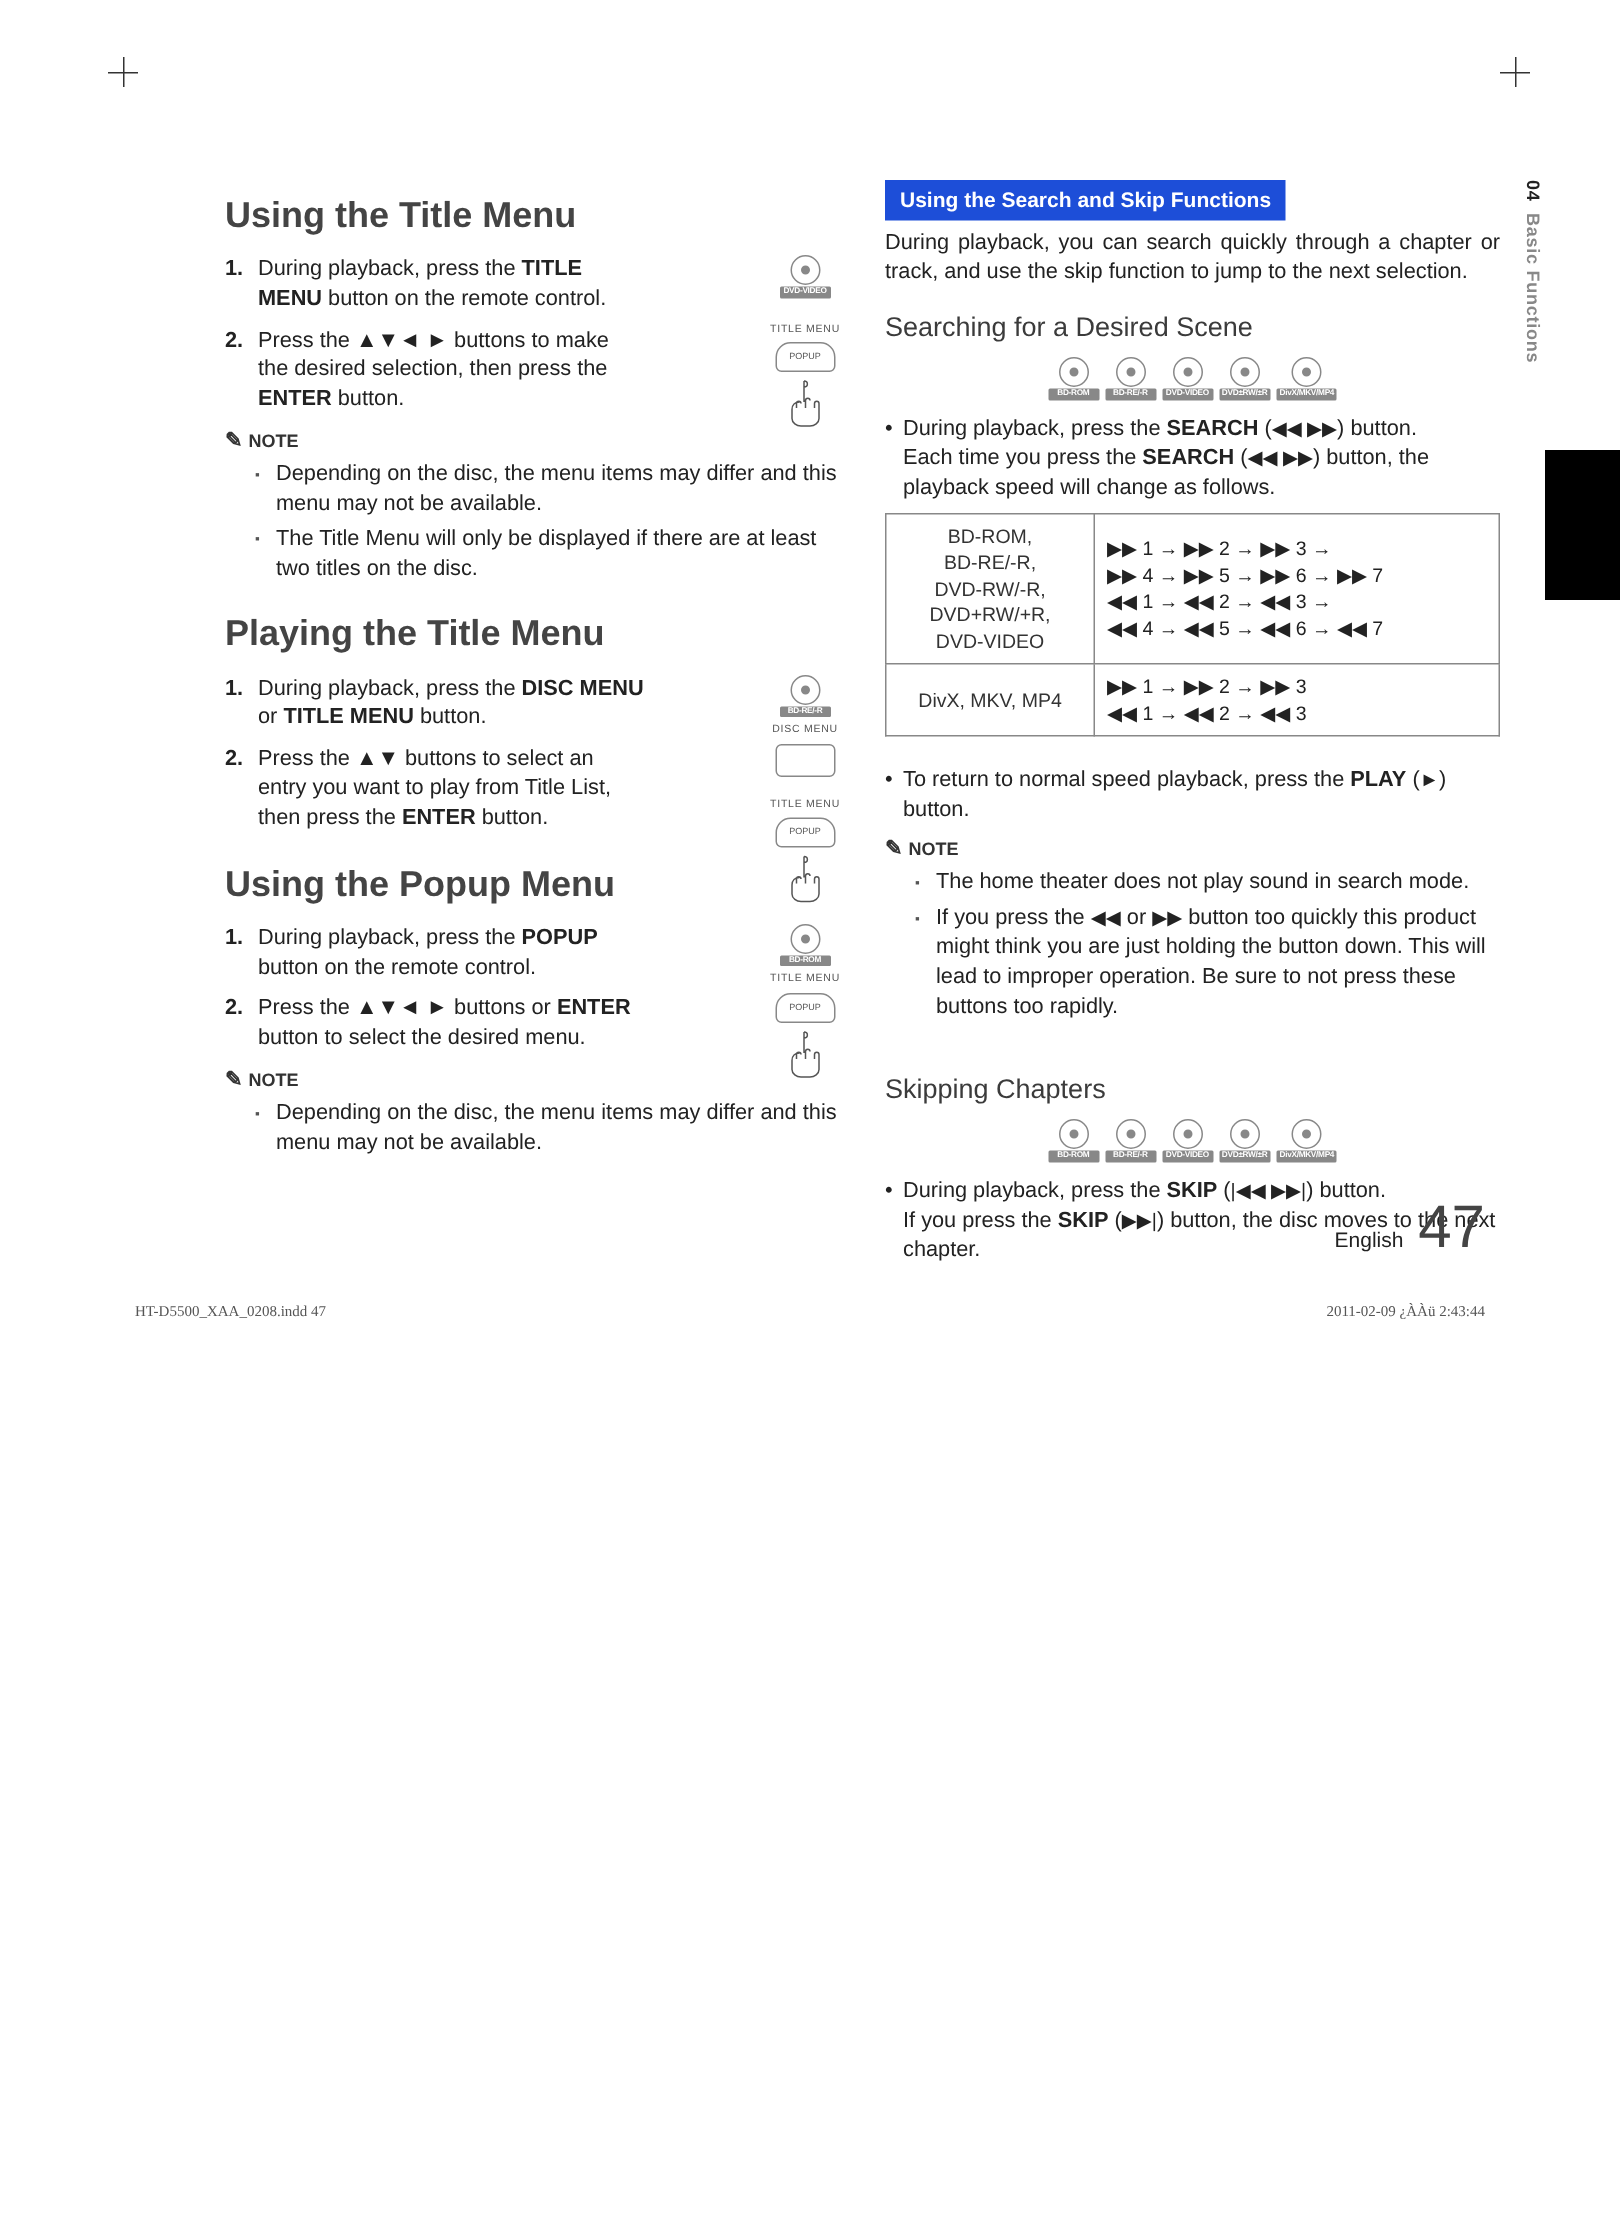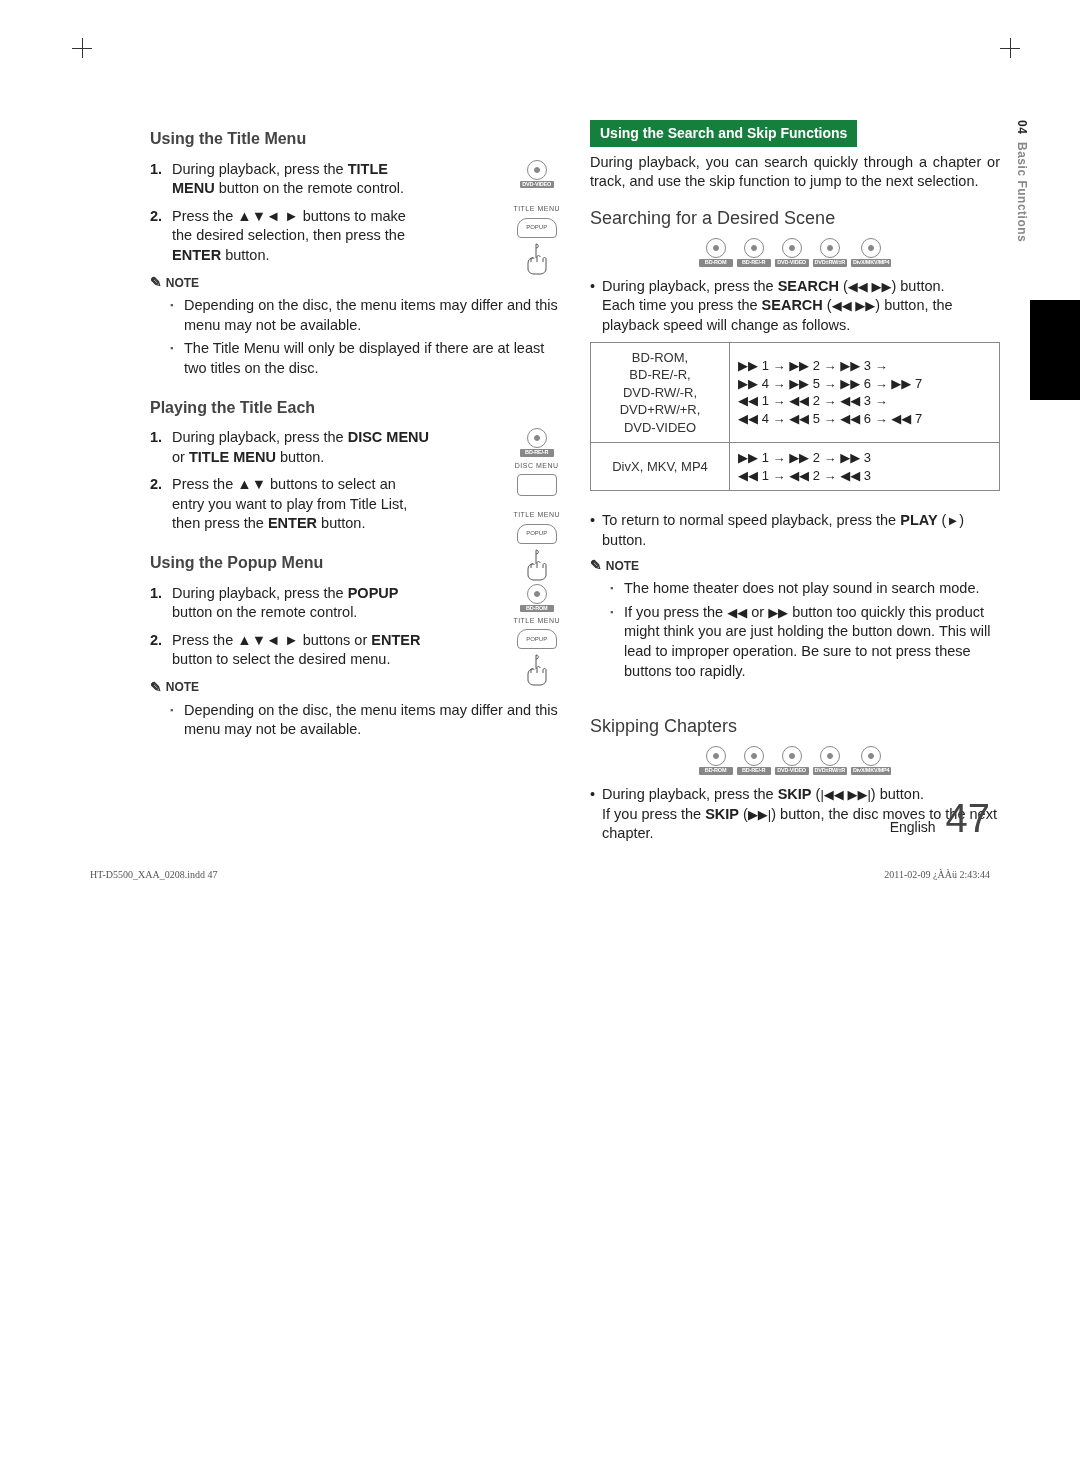--- a/index.html
+++ b/index.html
@@ -32,33 +32,33 @@
   .side-tab .dark { color: #222; }
   .side-black {
     position: absolute;
     right: 0;
     top: 300px;
     width: 50px;
     height: 100px;
     background: #000;
   }
   h2.section {
-    font-size: 16px;
+    font-size: 24px;
     font-weight: bold;
     color: #444;
     margin: 8px 0 10px 0;
   }
   h3.sub {
     font-size: 18px;
     font-weight: normal;
     color: #3b3b3b;
     margin: 12px 0 8px 0;
   }
   .band {
-    background: #15803d;
+    background: #1d4ed8;
     color: #fff;
     font-size: 14px;
     font-weight: bold;
     padding: 4px 10px;
     display: inline-block;
     margin-bottom: 6px;
   }
   ol.steps { list-style: none; counter-reset: st; padding-left: 0; max-width: 280px; }
   ol.steps li {
     counter-increment: st;
@@ -208,21 +208,21 @@
     </div>
     <div class="note-label">
         <span class="pen">✎</span>
         <span>NOTE</span>
       </div>
     <ul class="note-items">
       <li>Depending on the disc, the menu items may differ and this menu may not be available.</li>
       <li>The Title Menu will only be displayed if there are at least two titles on the disc.</li>
     </ul>
 
-    <h2 class="section" style="margin-top:18px">Playing the Title Each</h2>
+    <h2 class="section" style="margin-top:18px">Playing the Title Menu</h2>
     <div style="position:relative;">
       <div class="hand-group">
         <div class="disc-badge">
             <div class="ring"></div>
             <div class="plate">BD-RE/-R</div>
           </div>
         <div class="tiny-label">DISC MENU</div>
         <div class="remote-btn"></div>
         <div style="height:6px"></div>
         <div class="tiny-label">TITLE MENU</div>

